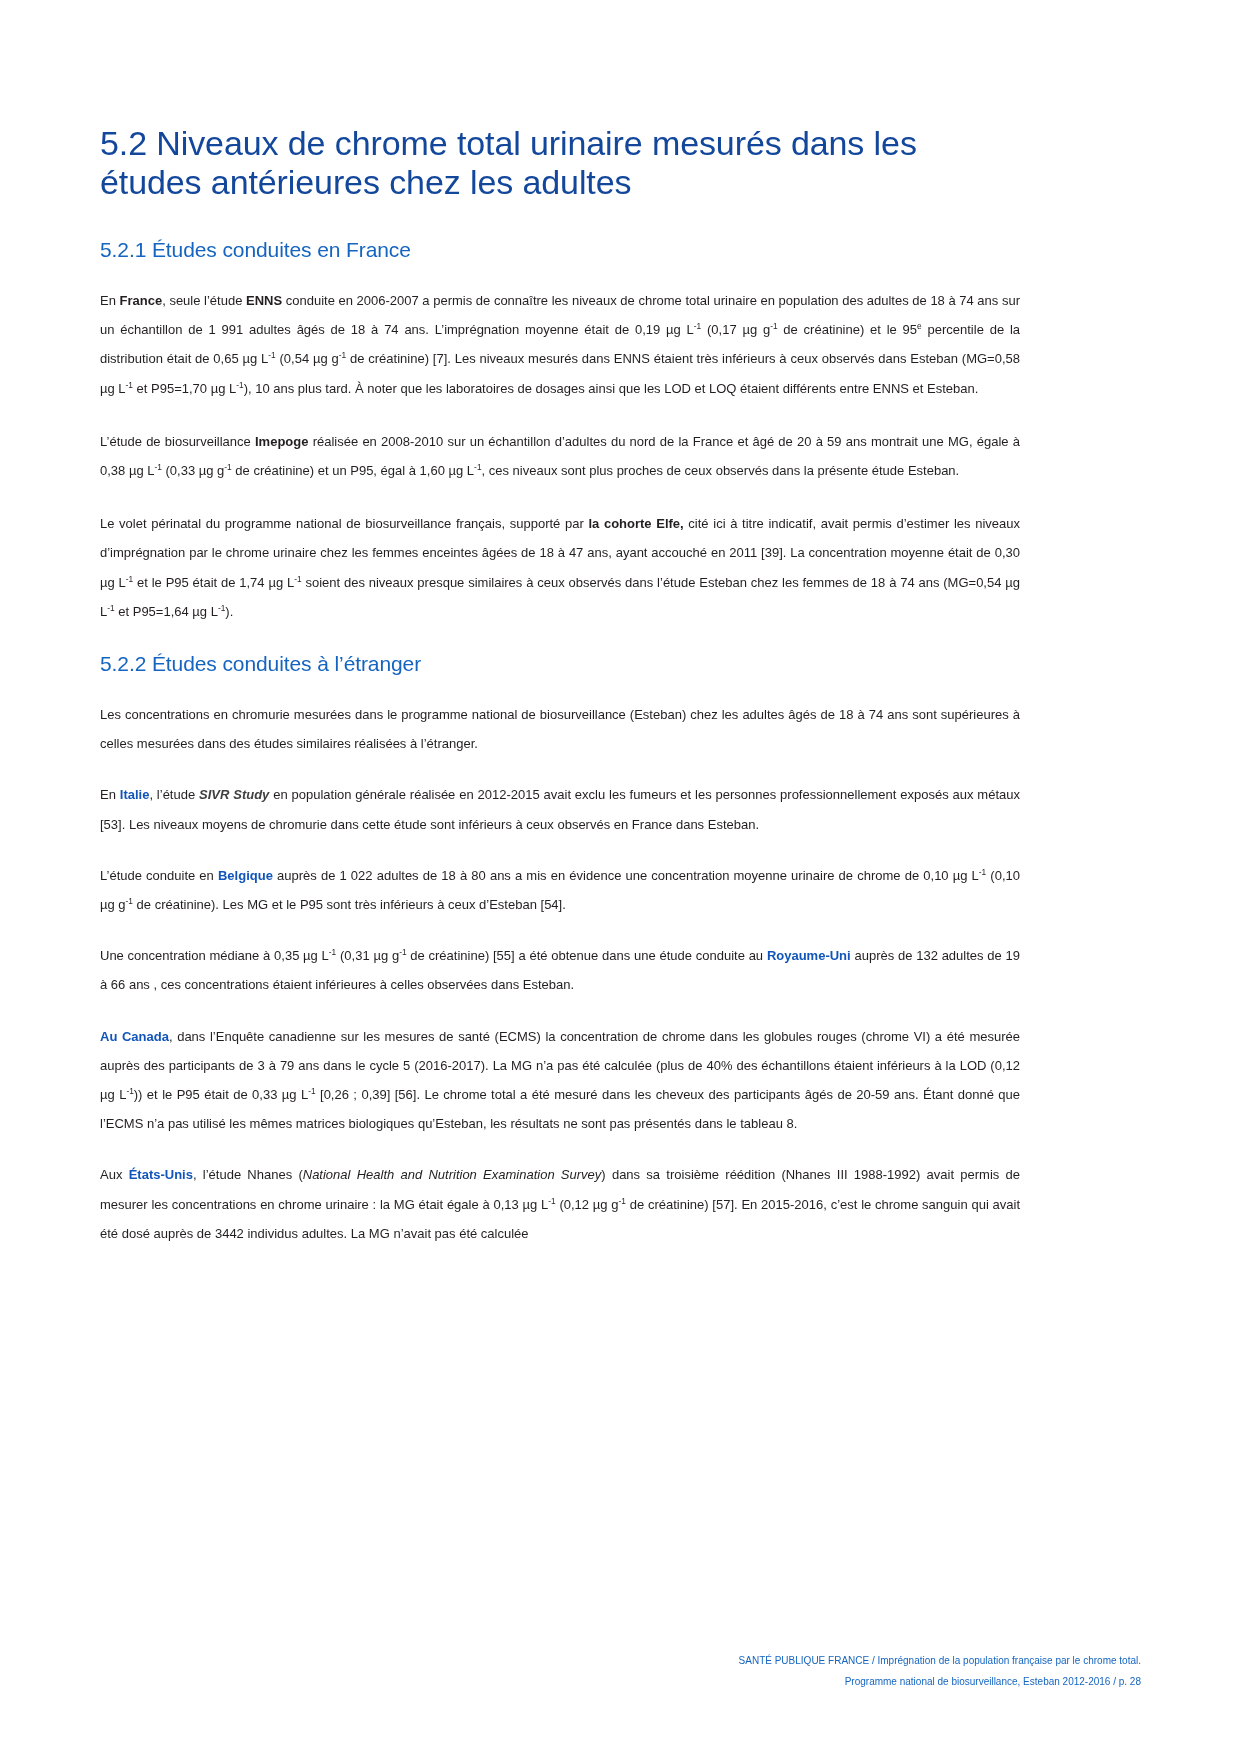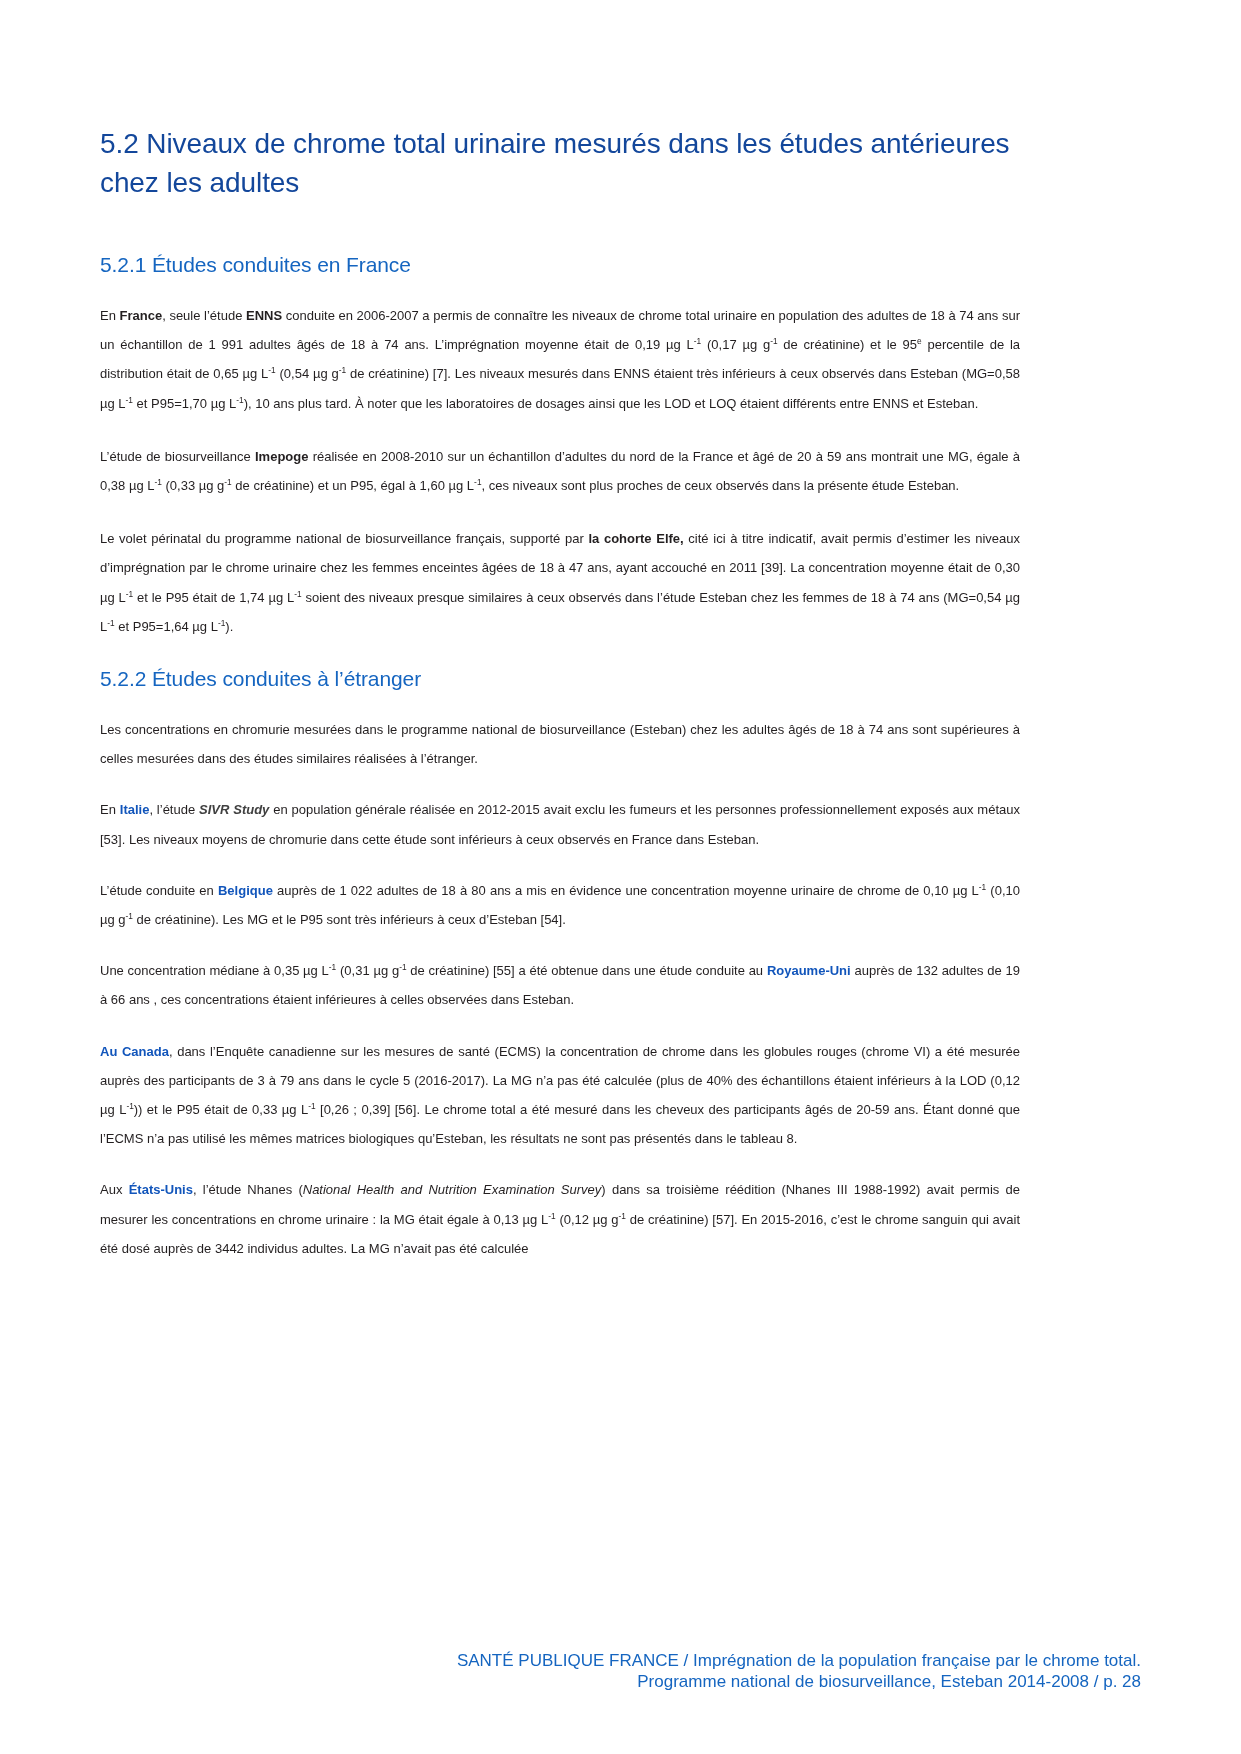--- a/index.html
+++ b/index.html
@@ -18,25 +18,25 @@
     height: 1754px;
     background: #ffffff;
     box-sizing: border-box;
     padding: 124px 100px 0 100px;
     overflow: hidden;
   }
   .content {
     width: 920px;
   }
   h1.section-title {
-    font-size: 28px;
+    font-size: 34px;
     line-height: 39px;
     font-weight: 400;
     color: #13479b;
-    margin: 0 0 49px 0;
+    margin: 0 0 34px 0;
     letter-spacing: -0.1px;
   }
   h2.subsection-title {
     font-size: 21px;
     line-height: 28px;
     font-weight: 400;
     color: #1565c0;
     margin: 0 0 22px 0;
     letter-spacing: -0.1px;
   }
@@ -70,21 +70,21 @@
     line-height: 0;
     vertical-align: super;
   }
   .footer {
     position: absolute;
     left: 100px;
     right: 100px;
     bottom: 62px;
     text-align: right;
     color: #1565c0;
-    font-size: 17px;
+    font-size: 10px;
     line-height: 21px;
   }
   .footer div { white-space: nowrap; }
 </style>
 </head>
 <body>
 
 <div class="page">
   <div class="content">
 
@@ -125,15 +125,15 @@
     </p>
 
     <p class="body-text tight">
       <span>Aux </span><span class="hl">États-Unis</span><span>, l’étude Nhanes (</span><span class="i">National Health and Nutrition Examination Survey</span><span>) dans sa troisième réédition (Nhanes III 1988-1992) avait permis de mesurer les concentrations en chrome urinaire : la MG était égale à 0,13 µg L</span><sup>-1</sup><span> (0,12 µg g</span><sup>-1</sup><span> de créatinine) [57]. En 2015-2016, c’est le chrome sanguin qui avait été dosé auprès de 3442 individus adultes. La MG n’avait pas été calculée</span>
     </p>
 
   </div>
 
   <div class="footer">
     <div>SANTÉ PUBLIQUE FRANCE / Imprégnation de la population française par le chrome total.</div>
-    <div>Programme national de biosurveillance, Esteban 2014-2008 / p. 28</div>
+    <div>Programme national de biosurveillance, Esteban 2012-2016 / p. 28</div>
   </div>
 </div>
 
 </body></html>

